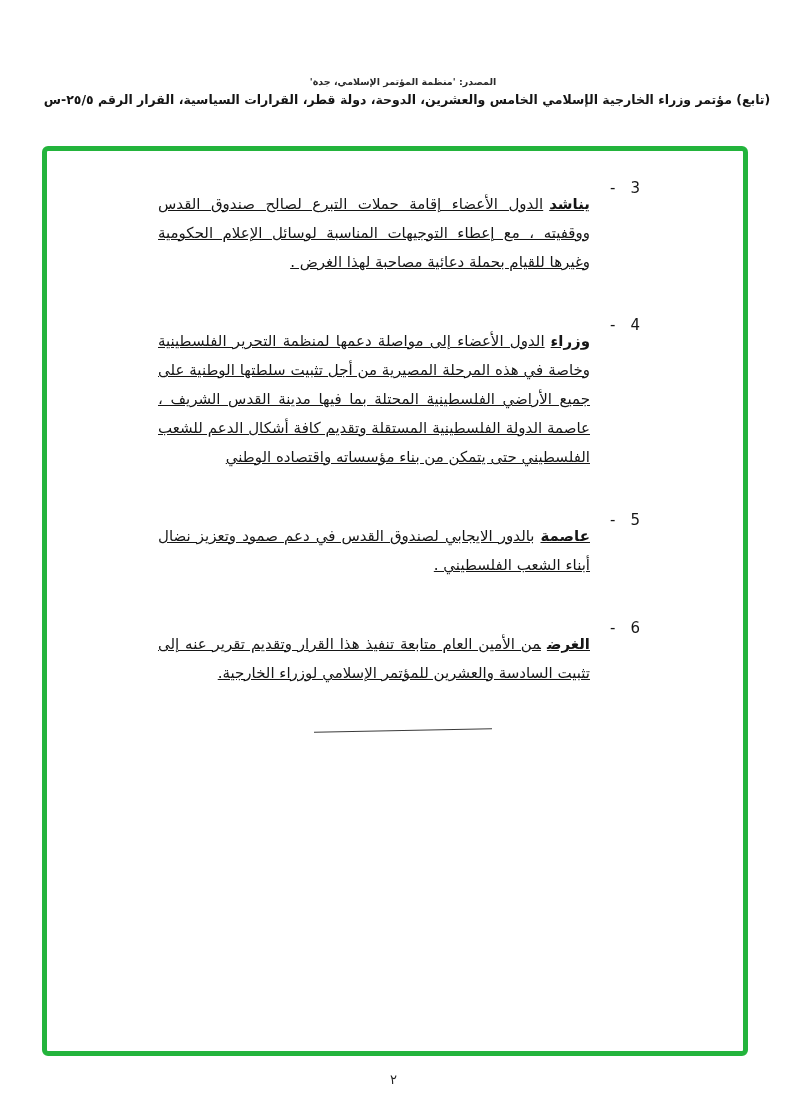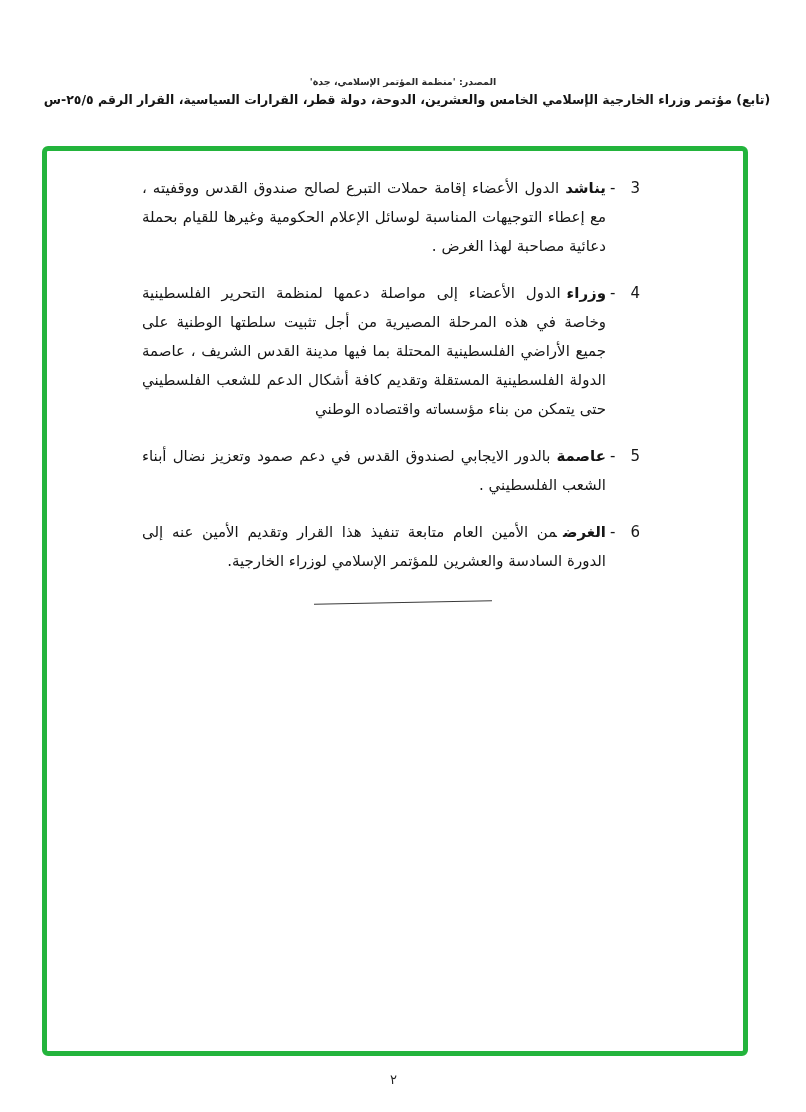--- a/index.html
+++ b/index.html
@@ -73,22 +73,23 @@
     direction: ltr;
     display: flex;
     justify-content: space-between;
     align-items: flex-start;
     padding-left: 4px;
     box-sizing: border-box;
     font-size: 15px;
   }
   .para {
     flex: 1 1 auto;
-    margin: 0;
+    margin: 16px;
     padding: 0;
+    text-decoration: underline;
   }
   .lead {
     font-weight: bold;
     margin-left: 6px; 
   }
   .separator-line {
     width: 178px;
     height: 0;
     border-top: 1.2px solid #3a3a3a;
     margin: 26px 148px 0 0;
@@ -144,21 +145,21 @@
         <b class="lead">عاصمة</b><span>بالدور الايجابي لصندوق القدس في دعم صمود وتعزيز نضال أبناء الشعب الفلسطيني .</span>
       </p>
     </div>
 
     <div class="item">
       <div class="num-cell">
         <span>-</span>
         <span>6</span>
       </div>
       <p class="para">
-        <b class="lead">الغرض</b><span>من الأمين العام متابعة تنفيذ هذا القرار وتقديم الأمين عنه إلى الدورة السادسة والعشرين للمؤتمر الإسلامي لوزراء الخارجية.</span>
+        <b class="lead">الغرض</b><span>من الأمين العام متابعة تنفيذ هذا القرار وتقديم تقرير عنه إلى تثبيت السادسة والعشرين للمؤتمر الإسلامي لوزراء الخارجية.</span>
       </p>
     </div>
 
     <div class="separator-line"></div>
 
   </div>
 
   <div class="page-number">٢</div>
 
 </div>

